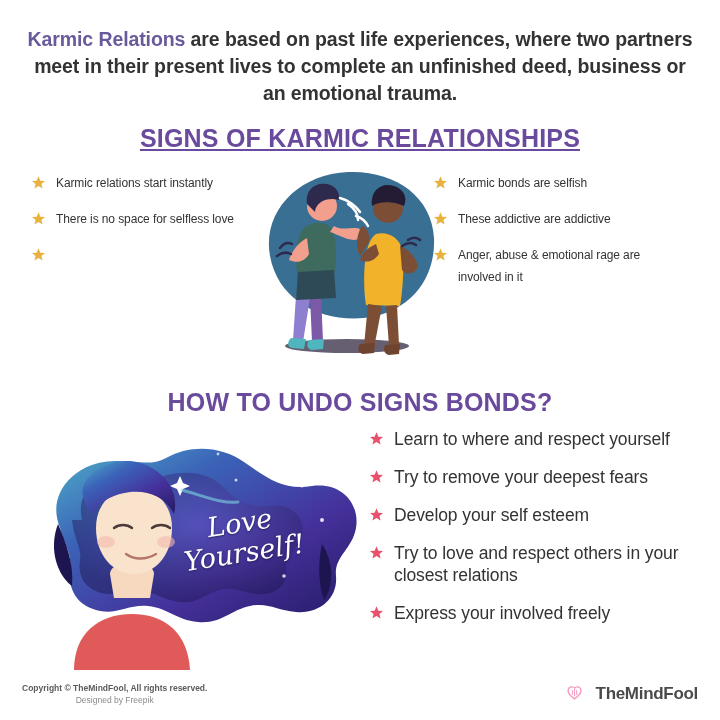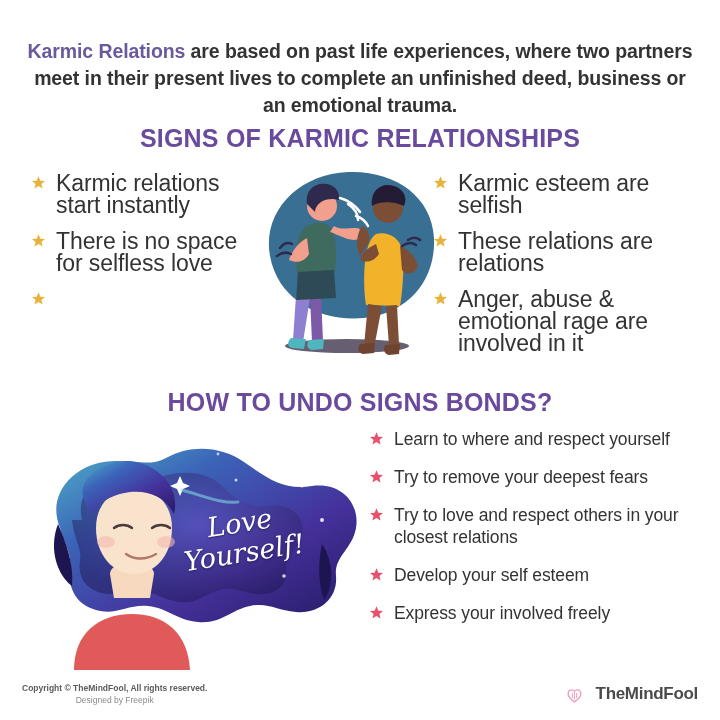--- a/index.html
+++ b/index.html
@@ -13,21 +13,21 @@
     height: 720px;
     background: #ffffff;
     font-family: "Liberation Sans", sans-serif;
     overflow: hidden;
   }
 
   
   .intro {
     position: absolute;
     left: 22px;
-    top: 38px;
+    top: 26px;
     width: 676px;
     text-align: center;
     font-size: 19.5px;
     line-height: 27px;
     color: #333333;
     font-weight: 600;
     letter-spacing: -0.1px;
   }
   .intro .hl {
     color: #6a5a9c;
@@ -38,41 +38,41 @@
   .section-title {
     position: absolute;
     width: 100%;
     left: 0;
     text-align: center;
     color: #6a4a9c;
     font-weight: 700;
     font-size: 25px;
     letter-spacing: 0.2px;
   }
-  #title-signs { top: 124px; }
+  #title-signs { top: 124px; text-decoration: underline; }
   #title-undo  { top: 388px; }
 
   
   .bullet-list {
     position: absolute;
   }
   .bullet {
     display: flex;
     align-items: flex-start;
     margin-bottom: 14px;
   }
   .bullet .star {
     flex: 0 0 auto;
     width: 17px;
     height: 17px;
     margin-top: 3px;
     margin-right: 9px;
   }
   .bullet .btext {
-    font-size: 23px;
+    font-size: 12px;
     line-height: 22px;
     color: #333333;
     font-weight: 500;
     letter-spacing: -0.1px;
   }
 
   #list-signs-left  { left: 30px;  top: 172px; width: 215px; }
   #list-signs-right { left: 432px; top: 172px; width: 225px; }
   #list-undo        { left: 368px; top: 428px; width: 320px; }
 
@@ -125,21 +125,21 @@
   }
   .footer-copy .sub {
     font-weight: 400;
     color: #8a8a8a;
   }
   .brand {
     position: absolute;
     right: 22px;
     top: 684px;
     display: flex;
-    align-items: flex-end;
+    align-items: flex-start;
     gap: 13px;
   }
   .brand-name {
     font-size: 17px;
     font-weight: 700;
     color: #4a4a4a;
     letter-spacing: -0.3px;
   }
 </style>
 </head>
@@ -171,27 +171,27 @@
           <path fill="#e8b33c" d="M12 1.8l2.6 6.2 6.6.4-5.1 4.3 1.7 6.5L12 15.6l-5.8 3.6 1.7-6.5L2.8 8.4l6.6-.4z"></path>
         </svg>
     </div>
   </div>
 
   <div class="bullet-list" id="list-signs-right">
     <div class="bullet">
       <svg class="star" viewBox="0 0 24 24">
           <path fill="#e8b33c" d="M12 1.8l2.6 6.2 6.6.4-5.1 4.3 1.7 6.5L12 15.6l-5.8 3.6 1.7-6.5L2.8 8.4l6.6-.4z"></path>
         </svg>
-      <div class="btext">Karmic esteem are selfish</div>
-    </div>
-    <div class="bullet">
-      <svg class="star" viewBox="0 0 24 24">
-          <path fill="#e8b33c" d="M12 1.8l2.6 6.2 6.6.4-5.1 4.3 1.7 6.5L12 15.6l-5.8 3.6 1.7-6.5L2.8 8.4l6.6-.4z"></path>
-        </svg>
-      <div class="btext">These relations are relations</div>
+      <div class="btext">Karmic bonds are selfish</div>
+    </div>
+    <div class="bullet">
+      <svg class="star" viewBox="0 0 24 24">
+          <path fill="#e8b33c" d="M12 1.8l2.6 6.2 6.6.4-5.1 4.3 1.7 6.5L12 15.6l-5.8 3.6 1.7-6.5L2.8 8.4l6.6-.4z"></path>
+        </svg>
+      <div class="btext">These addictive are addictive</div>
     </div>
     <div class="bullet">
       <svg class="star" viewBox="0 0 24 24">
           <path fill="#e8b33c" d="M12 1.8l2.6 6.2 6.6.4-5.1 4.3 1.7 6.5L12 15.6l-5.8 3.6 1.7-6.5L2.8 8.4l6.6-.4z"></path>
         </svg>
       <div class="btext">Anger, abuse &amp; emotional rage are involved in it</div>
     </div>
   </div>
 
   <svg class="illus-couple" viewBox="0 0 190 200">
@@ -278,27 +278,27 @@
     <div class="bullet">
       <svg class="star" viewBox="0 0 24 24">
           <path fill="#e8506b" d="M12 1.8l2.6 6.2 6.6.4-5.1 4.3 1.7 6.5L12 15.6l-5.8 3.6 1.7-6.5L2.8 8.4l6.6-.4z"></path>
         </svg>
       <div class="btext">Try to remove your deepest fears</div>
     </div>
     <div class="bullet">
       <svg class="star" viewBox="0 0 24 24">
           <path fill="#e8506b" d="M12 1.8l2.6 6.2 6.6.4-5.1 4.3 1.7 6.5L12 15.6l-5.8 3.6 1.7-6.5L2.8 8.4l6.6-.4z"></path>
         </svg>
+      <div class="btext">Develop your self esteem</div>
+    </div>
+    <div class="bullet">
+      <svg class="star" viewBox="0 0 24 24">
+          <path fill="#e8506b" d="M12 1.8l2.6 6.2 6.6.4-5.1 4.3 1.7 6.5L12 15.6l-5.8 3.6 1.7-6.5L2.8 8.4l6.6-.4z"></path>
+        </svg>
       <div class="btext">Try to love and respect others in your closest relations</div>
-    </div>
-    <div class="bullet">
-      <svg class="star" viewBox="0 0 24 24">
-          <path fill="#e8506b" d="M12 1.8l2.6 6.2 6.6.4-5.1 4.3 1.7 6.5L12 15.6l-5.8 3.6 1.7-6.5L2.8 8.4l6.6-.4z"></path>
-        </svg>
-      <div class="btext">Develop your self esteem</div>
     </div>
     <div class="bullet">
       <svg class="star" viewBox="0 0 24 24">
           <path fill="#e8506b" d="M12 1.8l2.6 6.2 6.6.4-5.1 4.3 1.7 6.5L12 15.6l-5.8 3.6 1.7-6.5L2.8 8.4l6.6-.4z"></path>
         </svg>
       <div class="btext">Express your involved freely</div>
     </div>
   </div>
 
   <div class="footer-copy">

